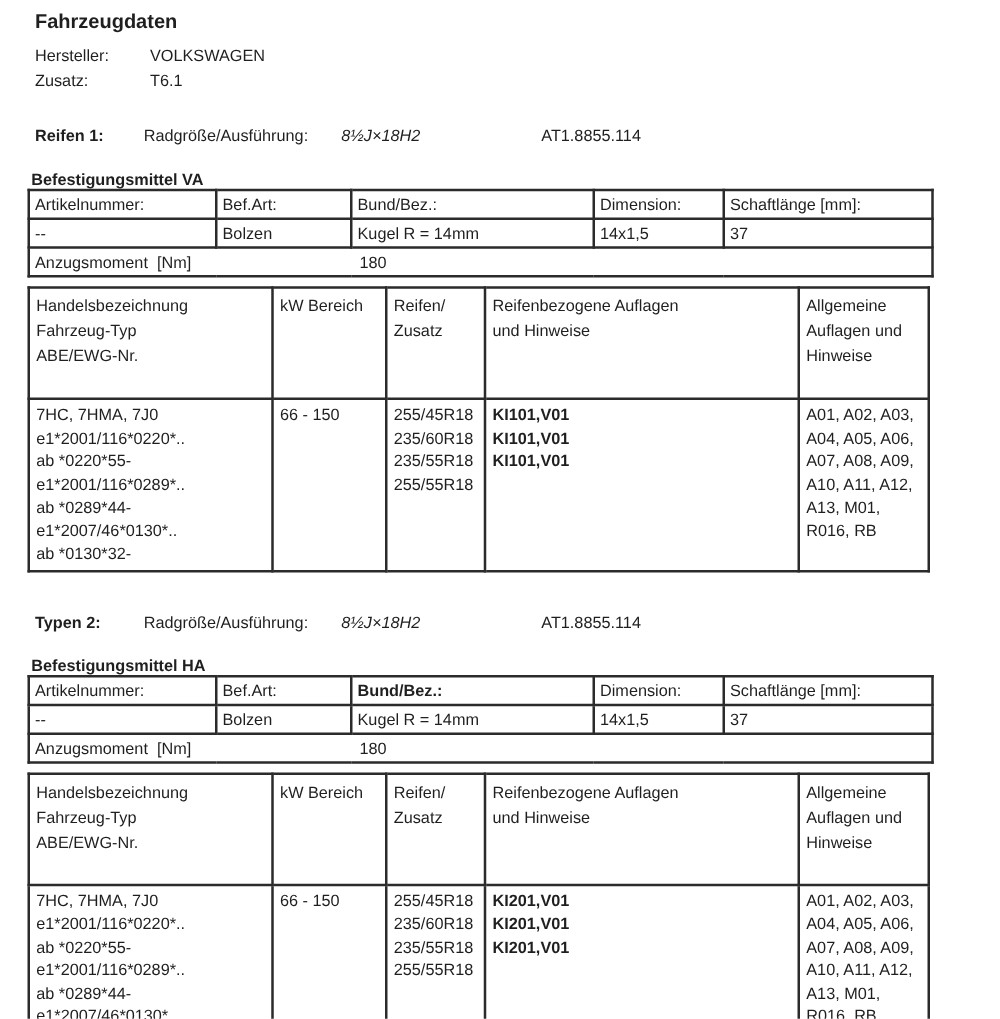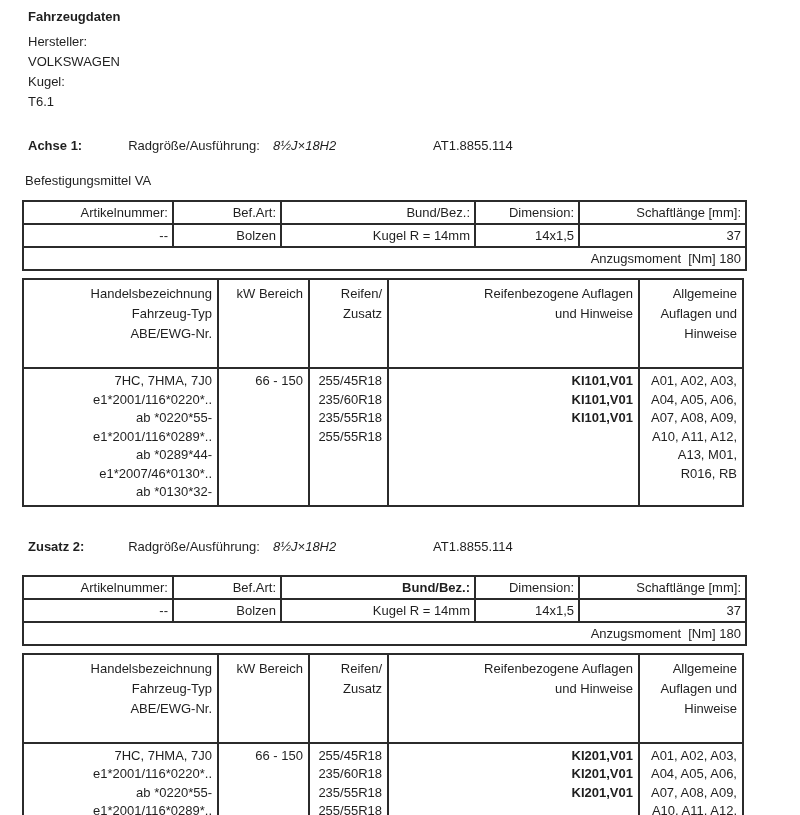--- a/index.html
+++ b/index.html
@@ -3,35 +3,35 @@
 <meta charset="utf-8">
 <style>
   * { box-sizing: border-box; }
   html, body { margin: 0; padding: 0; background: #ffffff; }
   body {
     width: 800px; height: 815px;
     font-family: "Liberation Sans", "DejaVu Sans", sans-serif;
     font-size: 13px; color: #1f1f1f;
   }
   .page { padding: 9px 0 0 22px; }
-  .doc-title { font-weight: bold; margin: 0 0 8px 6px; font-size: 13px; }
-  .kv-row { display: flex; line-height: 20px; margin-left: 6px; flex-direction: column; }
+  .doc-title { font-weight: bold; margin: 0 0 8px 6px; font-size: 16px; }
+  .kv-row { display: flex; line-height: 20px; margin-left: 6px; }
   .kv-label { width: 92px; }
 
   .axle-heading { display: flex; margin: 0 0 20px 6px; line-height: 16px; }
   .axle-name { font-weight: bold; width: 87px; }
-  .wheel-size-label { width: 158px; text-align: center; }
+  .wheel-size-label { width: 158px; }
   .wheel-size-value { width: 160px; font-style: italic; }
 
-  .caption { margin: 0 0 12px 3px; line-height: 14px; }
+  .caption { margin: 0 0 0 3px; line-height: 14px; font-weight: bold; }
 
   table { border-collapse: collapse; table-layout: fixed; }
   th, td {
     border: 2px solid #2b2b2b;
-    text-align: right; vertical-align: top;
+    text-align: left; vertical-align: top;
     font-weight: normal;
   }
 
   
   .fastener-table { width: 723px; }
   .fastener-table th, .fastener-table td { padding: 2px 4px; height: 22px; line-height: 17px; }
   .fastener-table col:nth-child(1) { width: 150px; }
   .fastener-table col:nth-child(2) { width: 108px; }
   .fastener-table col:nth-child(3) { width: 194px; }
   .fastener-table col:nth-child(4) { width: 104px; }
@@ -59,30 +59,30 @@
 
 <div class="page">
 
   <div>
     <div class="doc-title">Fahrzeugdaten</div>
     <div class="kv-row">
       <span class="kv-label">Hersteller:</span>
       <span>VOLKSWAGEN</span>
     </div>
     <div class="kv-row">
-      <span class="kv-label">Kugel:</span>
+      <span class="kv-label">Zusatz:</span>
       <span>T6.1</span>
     </div>
   </div>
 
   <div class="section-gap"></div>
 
   <section>
     <div class="axle-heading">
-      <span class="axle-name">Achse 1:</span>
+      <span class="axle-name">Reifen 1:</span>
       <span class="wheel-size-label">Radgröße/Ausführung:</span>
       <span class="wheel-size-value">8½J×18H2</span>
       <span>AT1.8855.114</span>
     </div>
 
     <div class="caption">Befestigungsmittel VA</div>
     <table class="fastener-table">
       <colgroup>
           <col>
           <col>
@@ -160,26 +160,27 @@
 R016, RB</td>
       </tr>
     </tbody>
       </table>
   </section>
 
   <div class="axle-gap"></div>
 
   <section>
     <div class="axle-heading">
-      <span class="axle-name">Zusatz 2:</span>
+      <span class="axle-name">Typen 2:</span>
       <span class="wheel-size-label">Radgröße/Ausführung:</span>
       <span class="wheel-size-value">8½J×18H2</span>
       <span>AT1.8855.114</span>
     </div>
 
+    <div class="caption">Befestigungsmittel HA</div>
     <table class="fastener-table">
       <colgroup>
           <col>
           <col>
           <col>
           <col>
           <col>
         </colgroup>
       <tbody>
           <tr>

